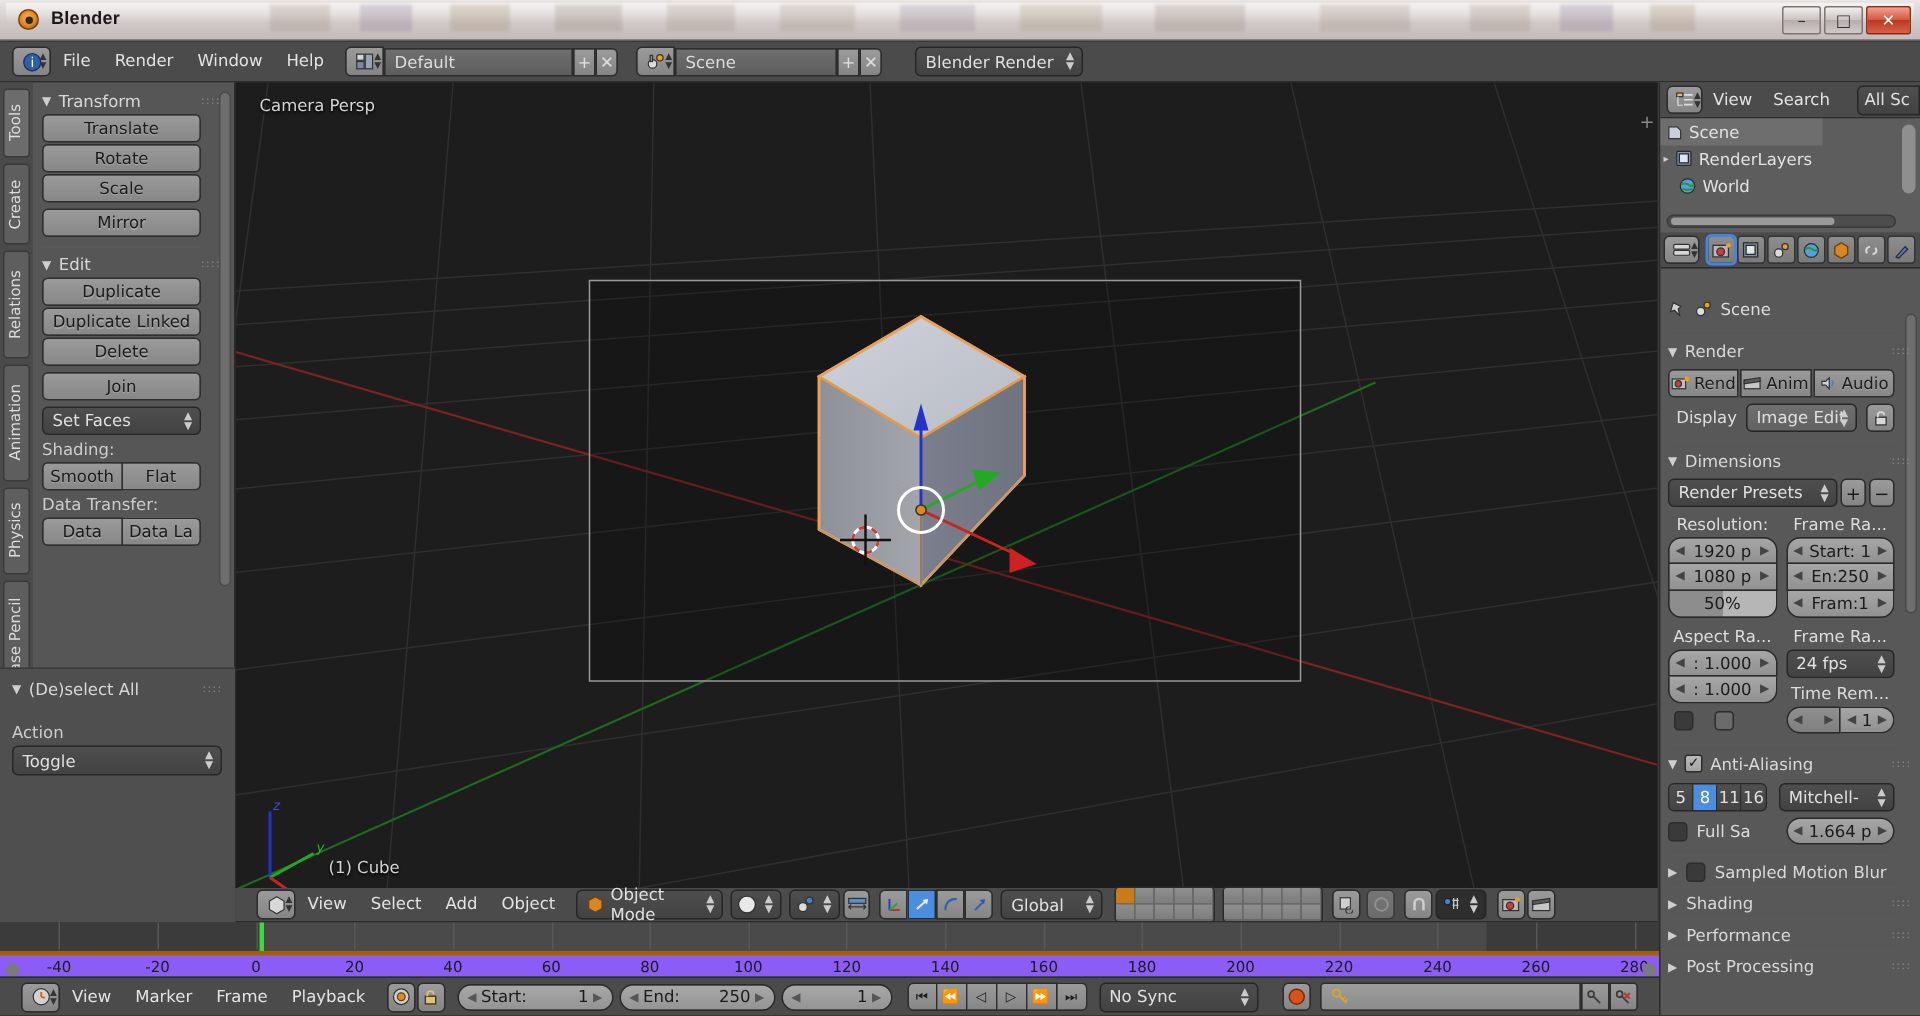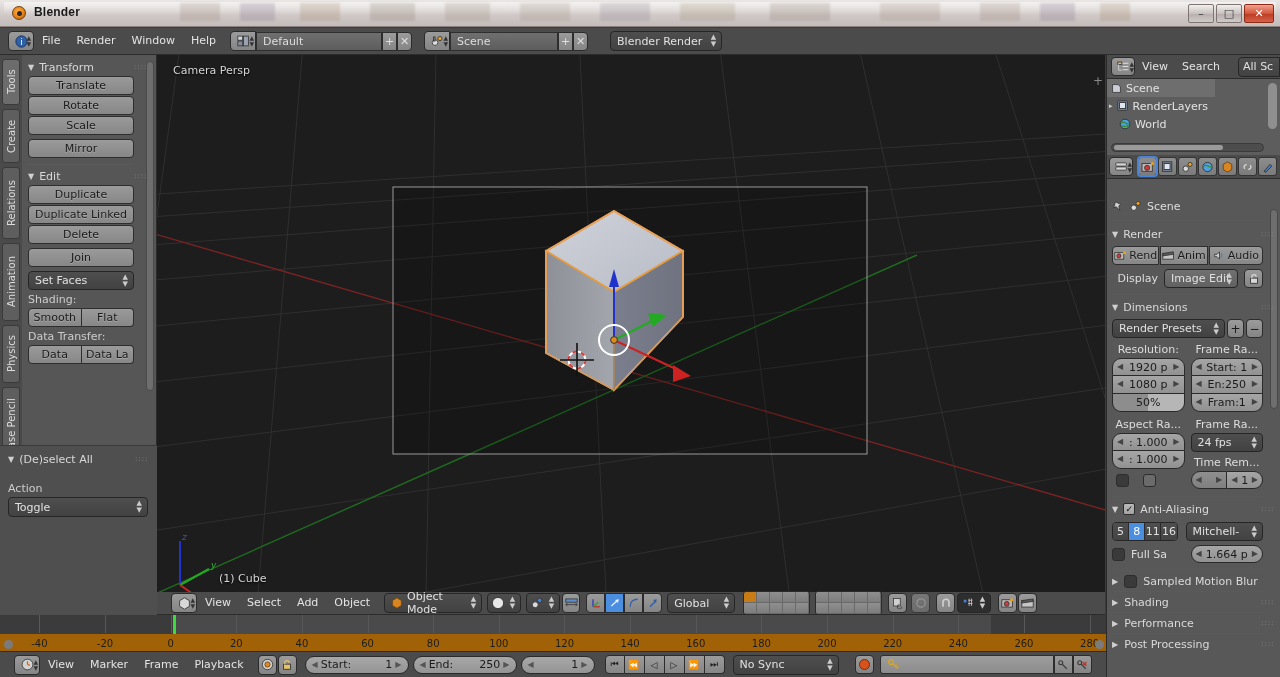--- a/index.html
+++ b/index.html
@@ -155,22 +155,22 @@
   .segbtn { display:flex; border:1px solid #272727; border-radius:4px; overflow:hidden; height:19px;}
   .segbtn span { flex:1; background:linear-gradient(to bottom,#4f4f4f,#444); color:#e0e0e0;
      text-align:center; line-height:17px; font-size:11px; border-right:1px solid #2b2b2b;}
   .segbtn span:last-child{border-right:none;}
   .segbtn span.on { background:#4b8ee0; color:#fff; }
   .pvscroll { position:absolute; right:2px; top:30px; width:8px; height:200px; background:#6e6e6e;
      border-radius:4px; border:1px solid #484848;}
 
   
   #timeline { position:absolute; left:0; top:615px; width:1106px; height:62px; background:#3f3f3f;}
-  .tl-ruler { position:absolute; left:0; top:0; width:100%; height:20px; background:#a16207;
-     border-top:1px solid #a16207; }
+  .tl-ruler { position:absolute; left:0; top:0; width:100%; height:20px; background:#8b5cf6;
+     border-top:3px solid #a16207; }
   .tl-tick { position:absolute; top:3px; font-size:10px; color:#1c1c1c; transform:translateX(-50%);
      font-family:"DejaVu Sans", sans-serif;}
   .tl-vline { position:absolute; top:0; width:1px; height:18px; background:#585858;}
   #tl-header { position:absolute; left:0; top:651px; width:1106px; height:26px; background:#4b4b4b;
      border-top:1px solid #2c2c2c; display:flex; align-items:center; }
   .tfield { background:linear-gradient(to bottom,#a8a8a8,#949494); border:1px solid #2a2a2a;
      border-radius:9px; height:18px; display:flex; align-items:center; justify-content:space-between;
      padding:0 6px; color:#1b1b1b; font-size:11px;}
   .pbtn { width:20px; height:19px; border:1px solid #2c2c2c;
      background:linear-gradient(to bottom,#9b9b9b,#868686); display:flex;align-items:center;justify-content:center;

